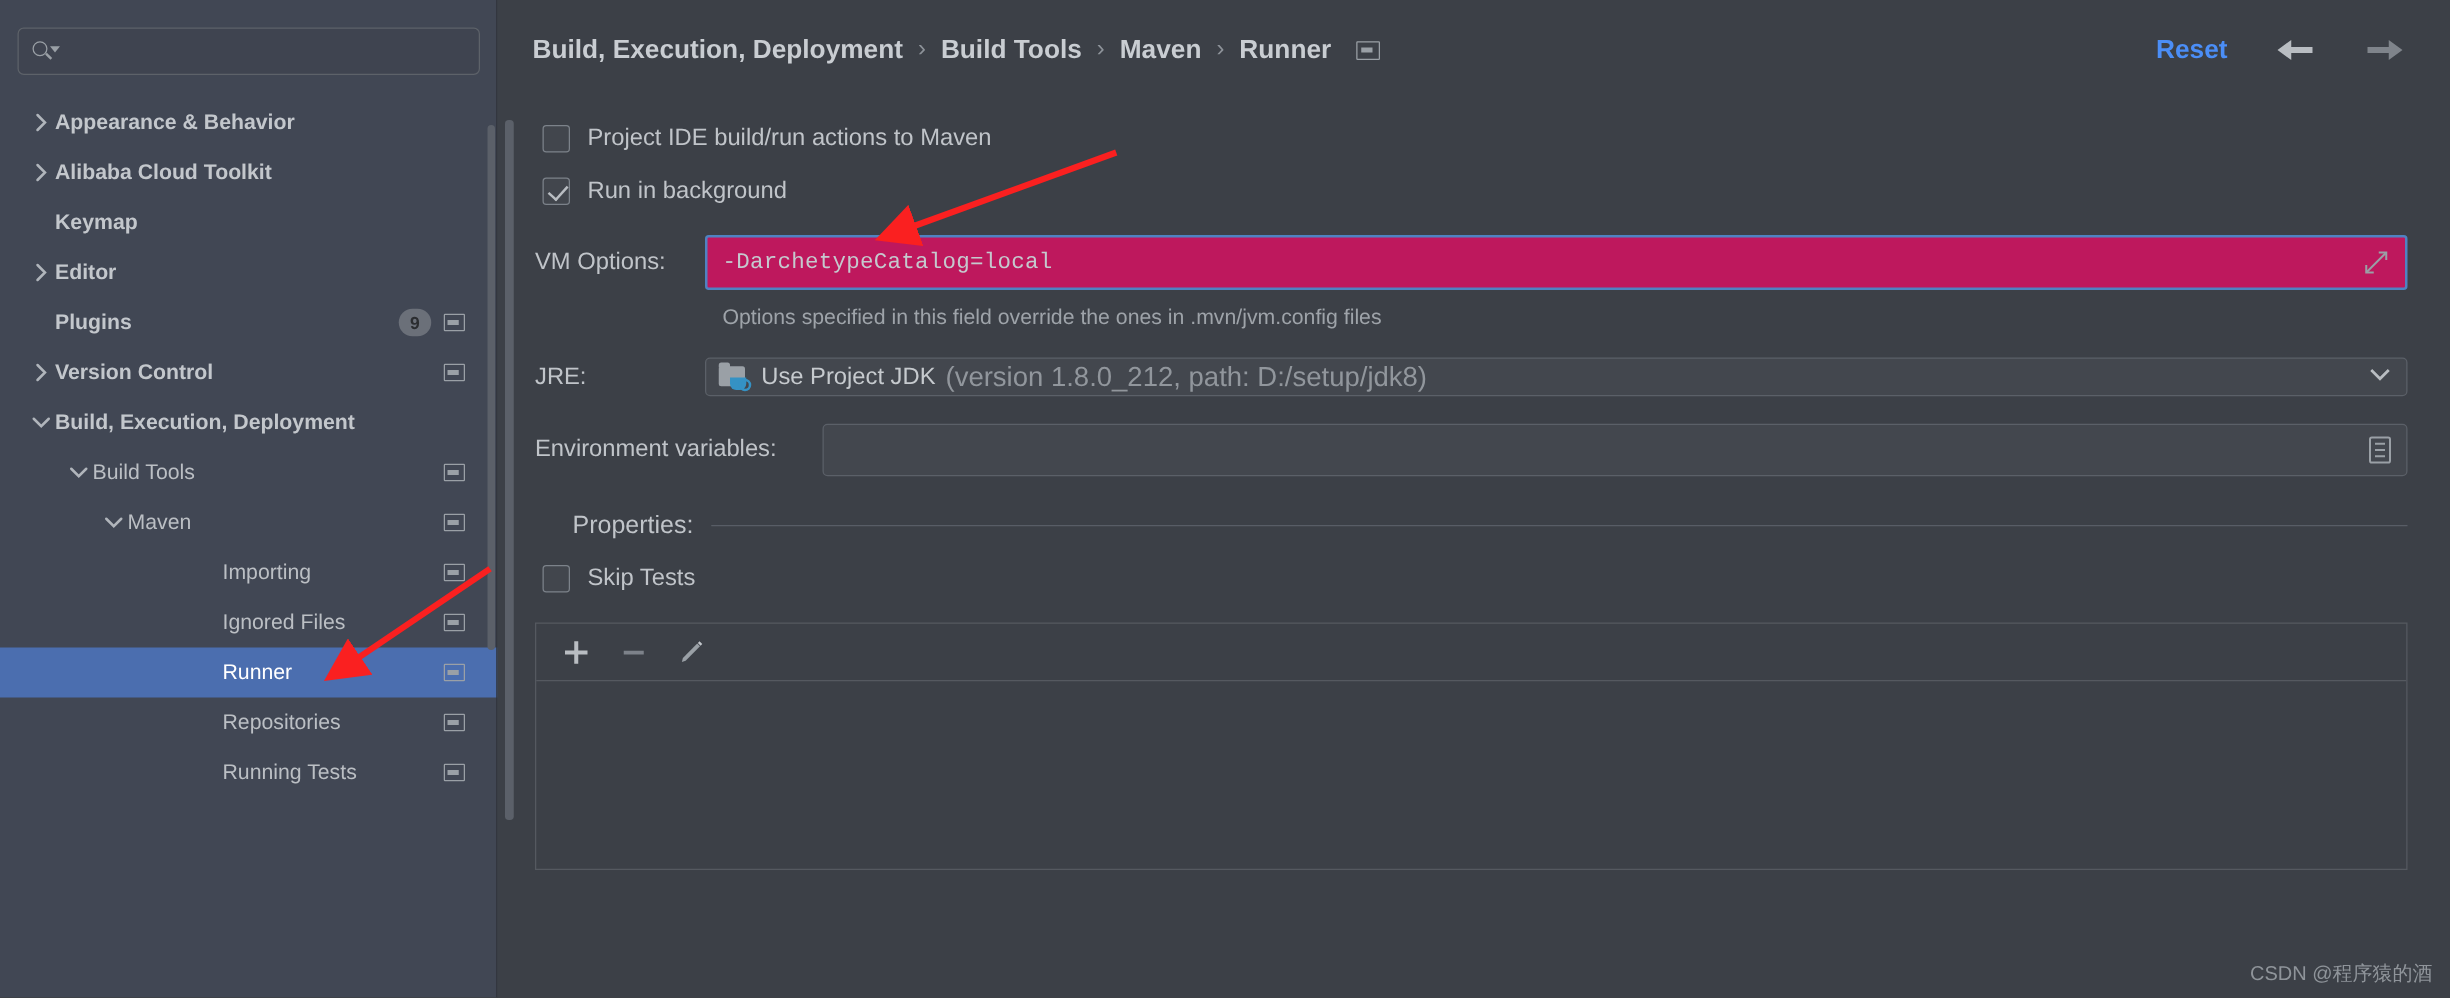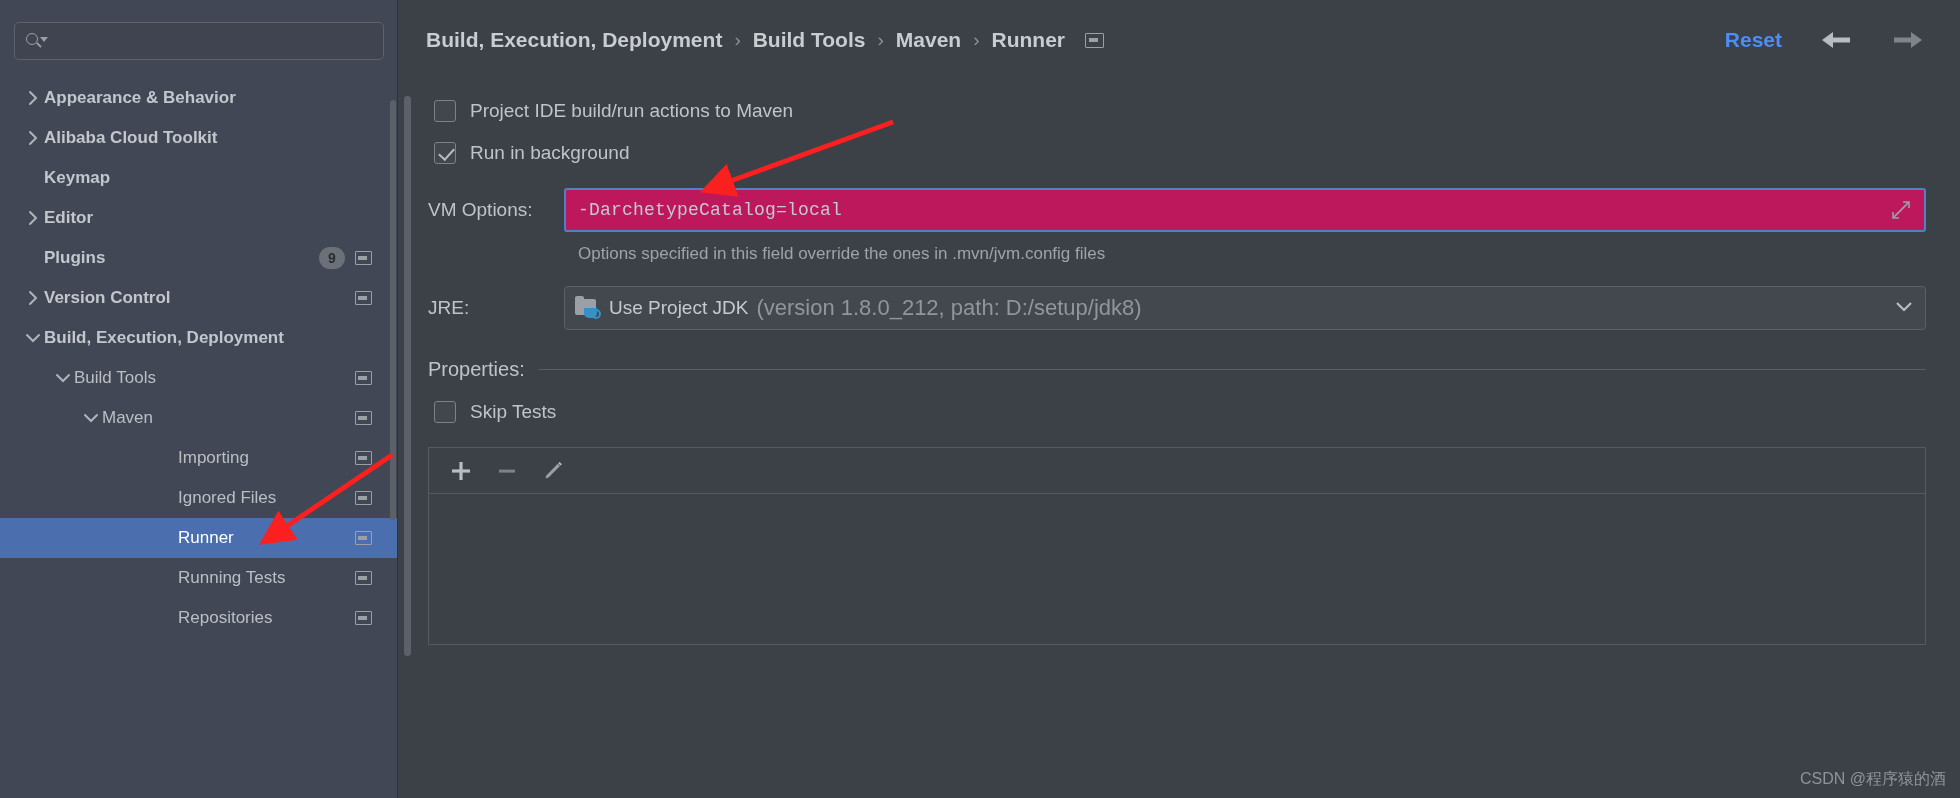--- a/index.html
+++ b/index.html
@@ -162,21 +162,21 @@
     font-family: "Liberation Mono", monospace;
     font-size: 18px; color: #c5c9ce; letter-spacing: 0.2px;
   }
   .expand-icon { margin-left: auto; width: 22px; height: 22px; cursor: pointer; }
 
   .hint {
     font-size: 17px; color: #9ea3a9; margin-top: 12px; padding-left: 150px;
   }
 
   .combo {
-    flex: 1; height: 44px; margin-left: 2px;
+    flex: 1; height: 31px; margin-left: 2px;
     background: #43474e; border: 1px solid #5b6068; border-radius: 4px;
     display: flex; align-items: center; padding: 0 10px;
     cursor: pointer;
   }
   .jdk-icon { width: 26px; height: 22px; position: relative; flex: 0 0 26px; margin-right: 8px; }
   .jdk-icon .folder {
     position: absolute; left: 0; top: 2px; width: 21px; height: 16px;
     background: #9aa0a6; border-radius: 2px 2px 2px 2px;
   }
   .jdk-icon .folder::before {
@@ -197,21 +197,21 @@
   .combo-arrow { margin-left: auto; }
 
   .env-input {
     flex: 1; height: 42px; background: #43474e;
     border: 1px solid #5b6068; border-radius: 4px;
     display: flex; align-items: center; padding: 0 10px;
   }
   .env-browse { margin-left: auto; width: 22px; height: 24px; cursor: pointer; }
 
   .props-head { display: flex; align-items: center; gap: 14px; margin-top: 28px; }
-  .props-title { font-size: 20px; color: #c0c4c9; white-space: nowrap; }
+  .props-title { font-size: 20px; color: #c0c4c9; white-space: nowrap; margin-left: 30px; }
   .props-line { flex: 1; height: 1px; background: #585d66; }
 
   .props-table {
     margin-top: 14px; border: 1px solid #55596 0;
     border: 1px solid #555960;
     background: #3c4047;
   }
   .props-toolbar {
     height: 46px; display: flex; align-items: center; gap: 10px;
     padding: 0 14px; border-bottom: 1px solid #555960;
@@ -338,28 +338,28 @@
         </div>
         <div class="tree-item lvl3 ind3 selected">
           <span class="tree-spacer"></span>
           <span class="tree-label">Runner</span>
           <span class="right-badge">
             <span class="proj-icon"></span>
           </span>
         </div>
         <div class="tree-item lvl3 ind3">
           <span class="tree-spacer"></span>
+          <span class="tree-label">Repositories</span>
+          <span class="right-badge">
+            <span class="proj-icon"></span>
+          </span>
+        </div>
+        <div class="tree-item lvl3 ind3">
+          <span class="tree-spacer"></span>
           <span class="tree-label">Running Tests</span>
-          <span class="right-badge">
-            <span class="proj-icon"></span>
-          </span>
-        </div>
-        <div class="tree-item lvl3 ind3">
-          <span class="tree-spacer"></span>
-          <span class="tree-label">Repositories</span>
           <span class="right-badge">
             <span class="proj-icon"></span>
           </span>
         </div>
       </div>
 
     <div class="sidebar-scrollbar"></div>
     <div class="sidebar-divider"></div>
   </div>
 
@@ -431,20 +431,34 @@
           <span class="combo-main">Use Project JDK</span>
           <span class="combo-sub" style="margin-left:8px;">(version 1.8.0_212, path: D:/setup/jdk8)</span>
           <span class="combo-arrow">
             <svg width="22" height="14" viewBox="0 0 22 14">
               <path d="M4 4 L11 11 L18 4" stroke="#b9bdc2" stroke-width="2.2" fill="none"></path>
             </svg>
           </span>
         </div>
       </div>
 
+      <div class="field-row" style="margin-top:22px;">
+        <span class="field-label envlabel">Environment variables:</span>
+        <div class="env-input">
+          <span style="font-size:19px;color:#c6cace;"></span>
+          <span class="env-browse">
+            <svg width="22" height="24" viewBox="0 0 22 24">
+              <rect x="3" y="2" width="16" height="20" rx="1.5" stroke="#9aa0a6" stroke-width="1.6" fill="none"></rect>
+              <line x1="7" y1="7" x2="15" y2="7" stroke="#9aa0a6" stroke-width="1.5"></line>
+              <line x1="7" y1="12" x2="15" y2="12" stroke="#9aa0a6" stroke-width="1.5"></line>
+              <line x1="7" y1="17" x2="15" y2="17" stroke="#9aa0a6" stroke-width="1.5"></line>
+            </svg>
+          </span>
+        </div>
+      </div>
 
       <div class="props-head">
         <span class="props-title">Properties:</span>
         <span class="props-line"></span>
       </div>
 
       <div class="checkbox-row" style="margin-top:10px;">
         <span class="cbox" id="cb-skip"></span>
         <span class="cb-label">Skip Tests</span>
       </div>

